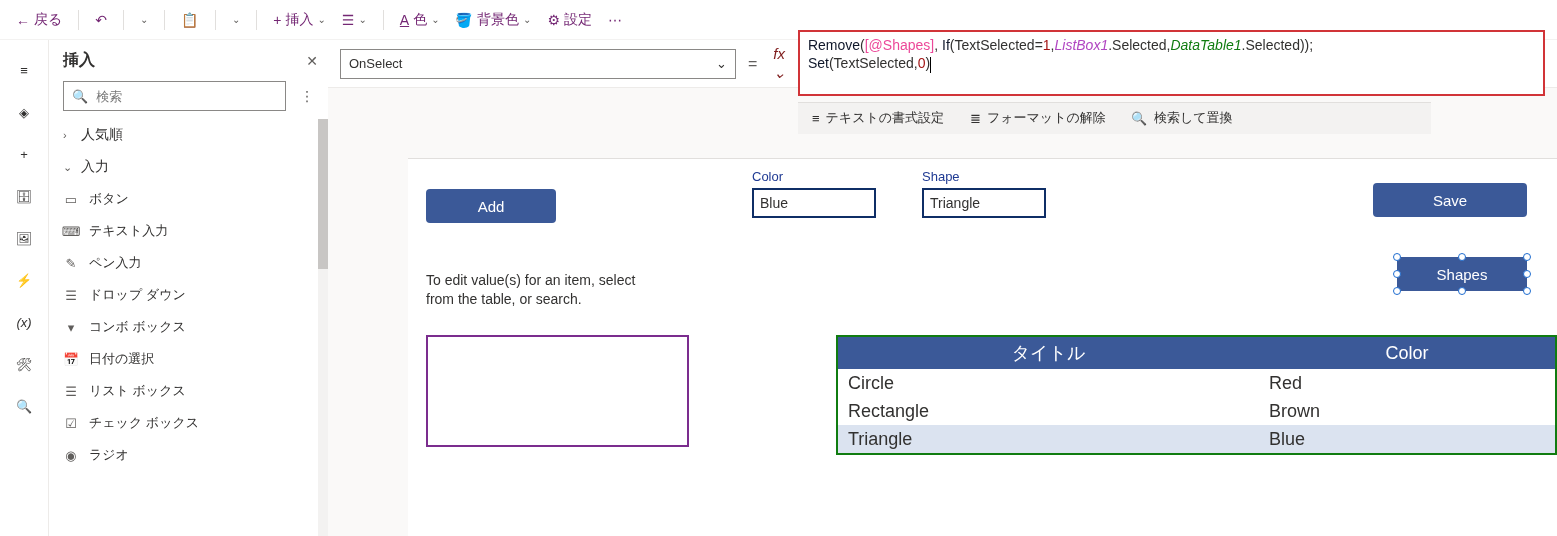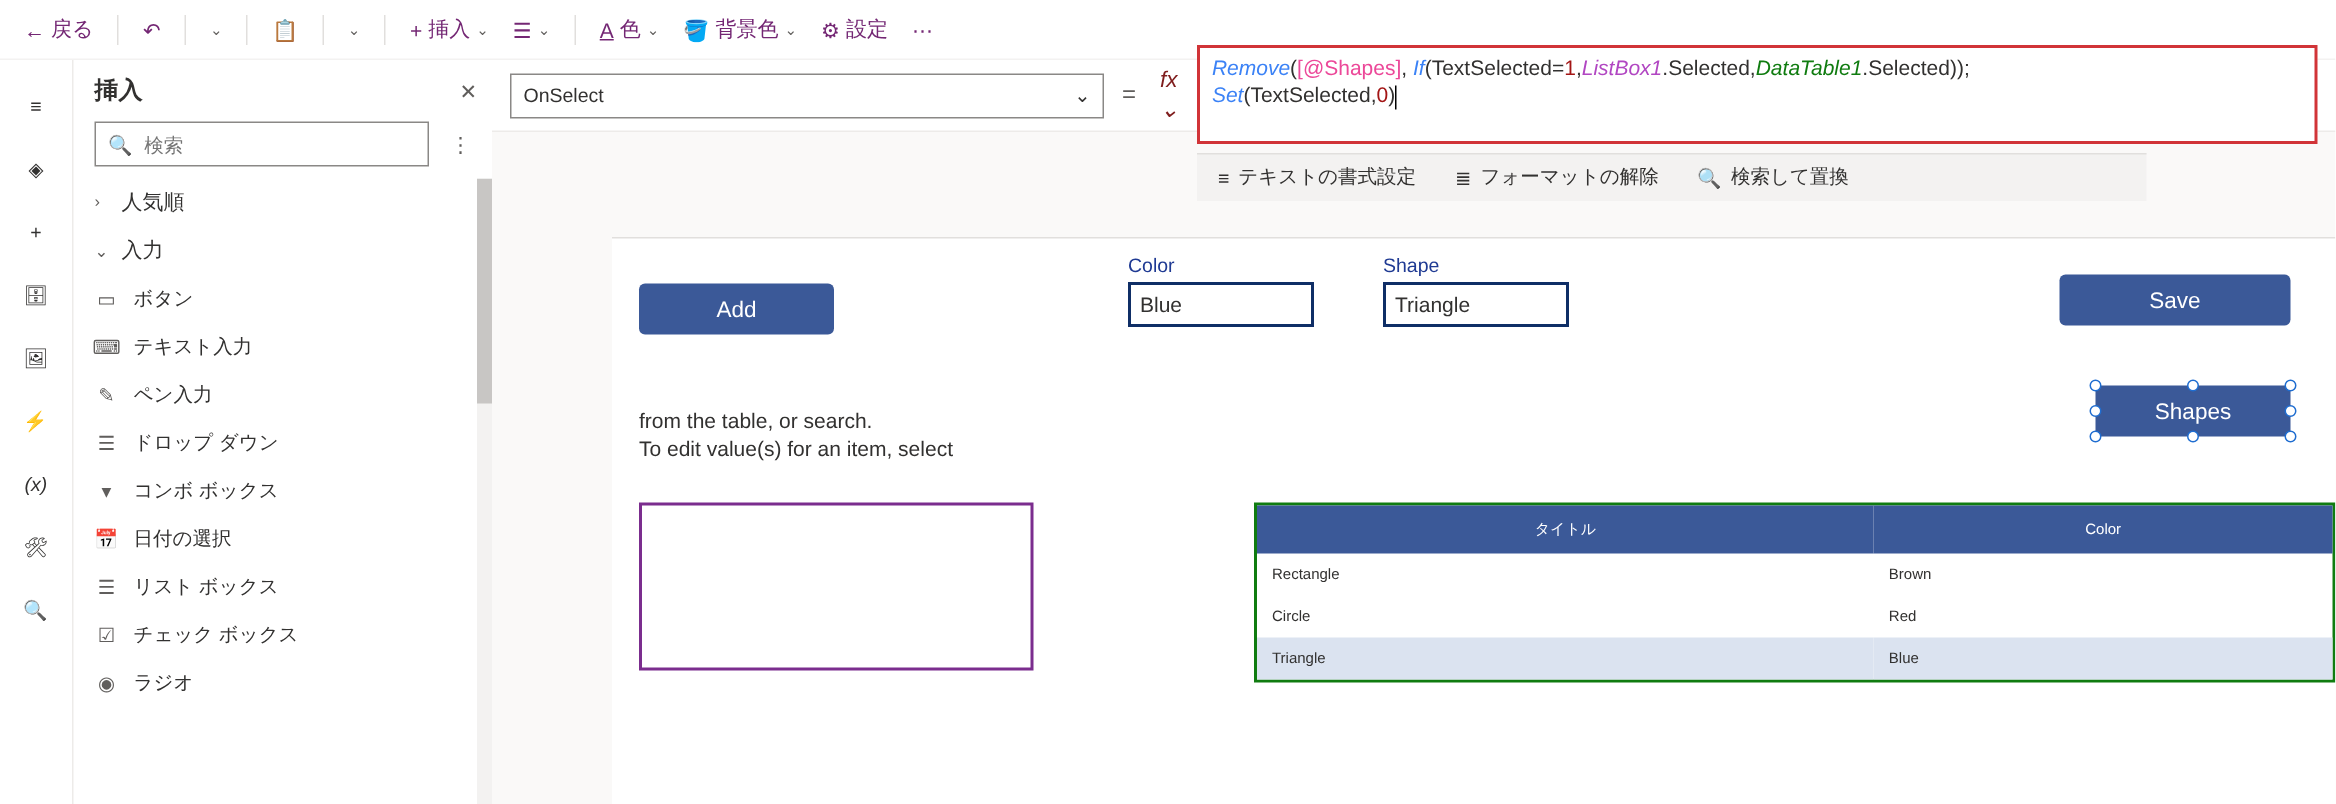--- a/index.html
+++ b/index.html
@@ -37,21 +37,21 @@
 
   
   .workspace { flex: 1; display: flex; flex-direction: column; background: #faf9f8; }
   .formula-row { height: 48px; display: flex; align-items: center; padding: 0 12px; gap: 8px; background: #fff; border-bottom: 1px solid #edebe9; }
   .prop-dd { width: 396px; height: 30px; border: 1px solid #8a8886; display: flex; align-items: center; padding: 0 8px; background: #fff; }
   .prop-dd span:first-child { flex:1; }
   .eq { font-size: 16px; color: #605e5c; padding: 0 4px; }
   .fx { font-style: italic; font-family: serif; font-size: 15px; color: #7f1d1d; padding: 0 4px; display: flex; gap:2px;flex-direction:column;}
   .formula-box { flex: 1; border: 2px solid #d13438; height: 66px; margin-top: -2px; background: #fff; padding: 4px 8px; font-family: Consolas, monospace; font-size: 14px; line-height: 1.35; position: relative; }
   .formula-box .line { white-space: pre; }
-  .tok-fn { color: #3b82f6; font-style: italic; }
+  .tok-fn { color: #0f172a; }
   .tok-ds { color: #ec4899; }
   .tok-id1 { color: #b146c2; font-style: italic; }
   .tok-id2 { color: #107c10; font-style: italic; }
   .tok-num { color: #a31515; }
   .cursor { display:inline-block; width:1px; height:16px; background:#000; vertical-align:middle; }
 
   .formula-wrap { position: relative; flex:1; }
   .subbar { position: absolute; left: 0; top: 70px; height: 32px; background: #f3f2f1; width: 633px; display: flex; align-items: center; padding: 0 14px; gap: 26px; color: #323130; font-size: 13px; border-top:1px solid #e1dfdd; }
   .subbar .sitem { display:flex; align-items:center; gap:6px; cursor:pointer; }
 
@@ -66,21 +66,21 @@
   .listbox { border: 2px solid #7b2d8e; width: 263px; height: 112px; margin-top: 26px; }
 
   .sel-wrap { position: absolute; display:inline-block; }
   .sel-wrap .handle { position:absolute; width:8px; height:8px; background:#fff; border:1px solid #1f6dd0; border-radius:50%; }
   .sel-wrap .h-tl { left:-4px; top:-4px; } .sel-wrap .h-tr { right:-4px; top:-4px; }
   .sel-wrap .h-bl { left:-4px; bottom:-4px; } .sel-wrap .h-br { right:-4px; bottom:-4px; }
   .sel-wrap .h-t { left:50%; top:-4px; margin-left:-4px; } .sel-wrap .h-b { left:50%; bottom:-4px; margin-left:-4px; }
   .sel-wrap .h-l { left:-4px; top:50%; margin-top:-4px; } .sel-wrap .h-r { right:-4px; top:50%; margin-top:-4px; }
 
   .datatable { position:absolute; left: 428px; top: 176px; right: 0; border:2px solid #107c10; }
-  .datatable table { width:100%; border-collapse: collapse; font-size: 10px; }
+  .datatable table { width:100%; border-collapse: collapse; font-size: 18px; }
   .datatable th { background:#3b5998; color:#fff; font-weight: normal; height: 32px; text-align:center; }
   .datatable td { height: 28px; padding: 0 10px; }
   .datatable tr.sel td { background: #dbe3f0; }
 </style>
 </head>
 <body>
 
 <div class="topbar">
   <div class="tbtn">
     <span>←</span>
@@ -270,41 +270,41 @@
         <div class="sel-wrap" style="position:absolute; right:30px; top:98px;">
           <button class="btn-primary" style="width:130px;">
               <span>Shapes</span>
             </button>
           <div class="handle h-tl"></div><div class="handle h-t"></div><div class="handle h-tr"></div>
           <div class="handle h-l"></div><div class="handle h-r"></div>
           <div class="handle h-bl"></div><div class="handle h-b"></div><div class="handle h-br"></div>
         </div>
 
         <div class="info-text" style="margin-top:48px;">
+          <div>To edit value(s) for an item, select</div>
           <div>from the table, or search.</div>
-          <div>To edit value(s) for an item, select</div>
         </div>
         <div class="listbox"></div>
 
         <div class="datatable">
           <table>
             <thead>
                 <tr>
               <th>タイトル</th>
               <th>Color</th>
             </tr>
               </thead>
             <tbody>
               <tr>
+                  <td>Circle</td>
+                  <td>Red</td>
+                </tr>
+              <tr>
                   <td>Rectangle</td>
                   <td>Brown</td>
-                </tr>
-              <tr>
-                  <td>Circle</td>
-                  <td>Red</td>
                 </tr>
               <tr class="sel">
                   <td>Triangle</td>
                   <td>Blue</td>
                 </tr>
             </tbody>
           </table>
         </div>
       </div>
     </div>

